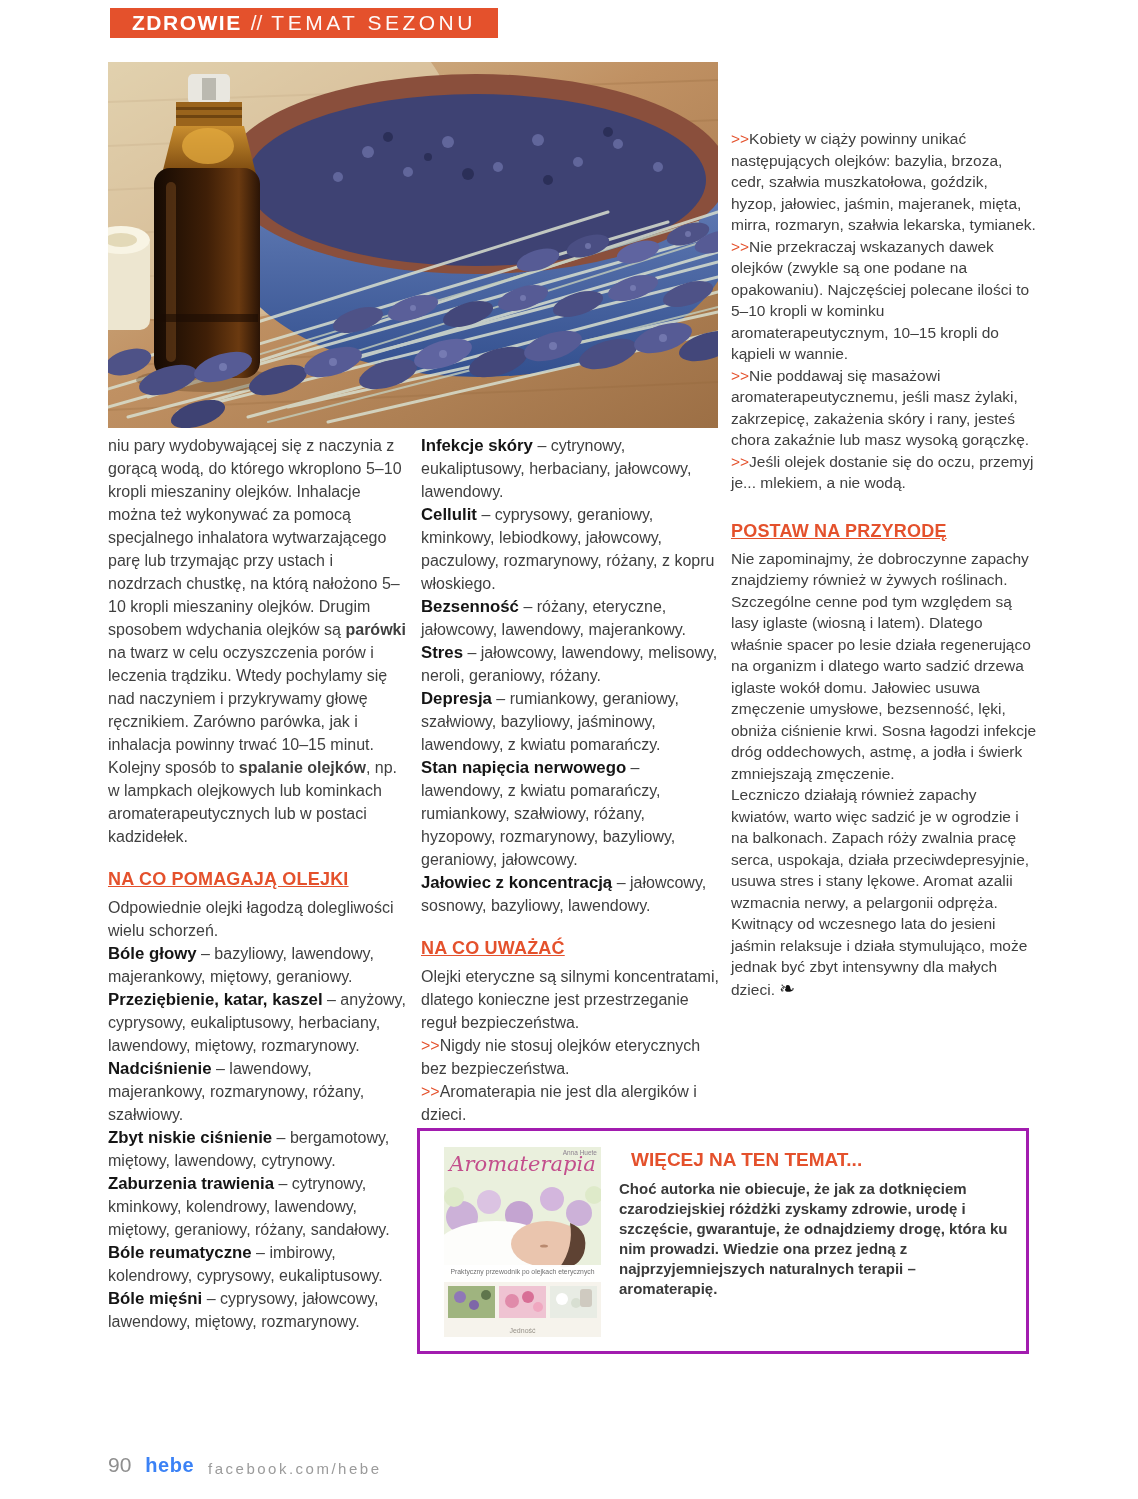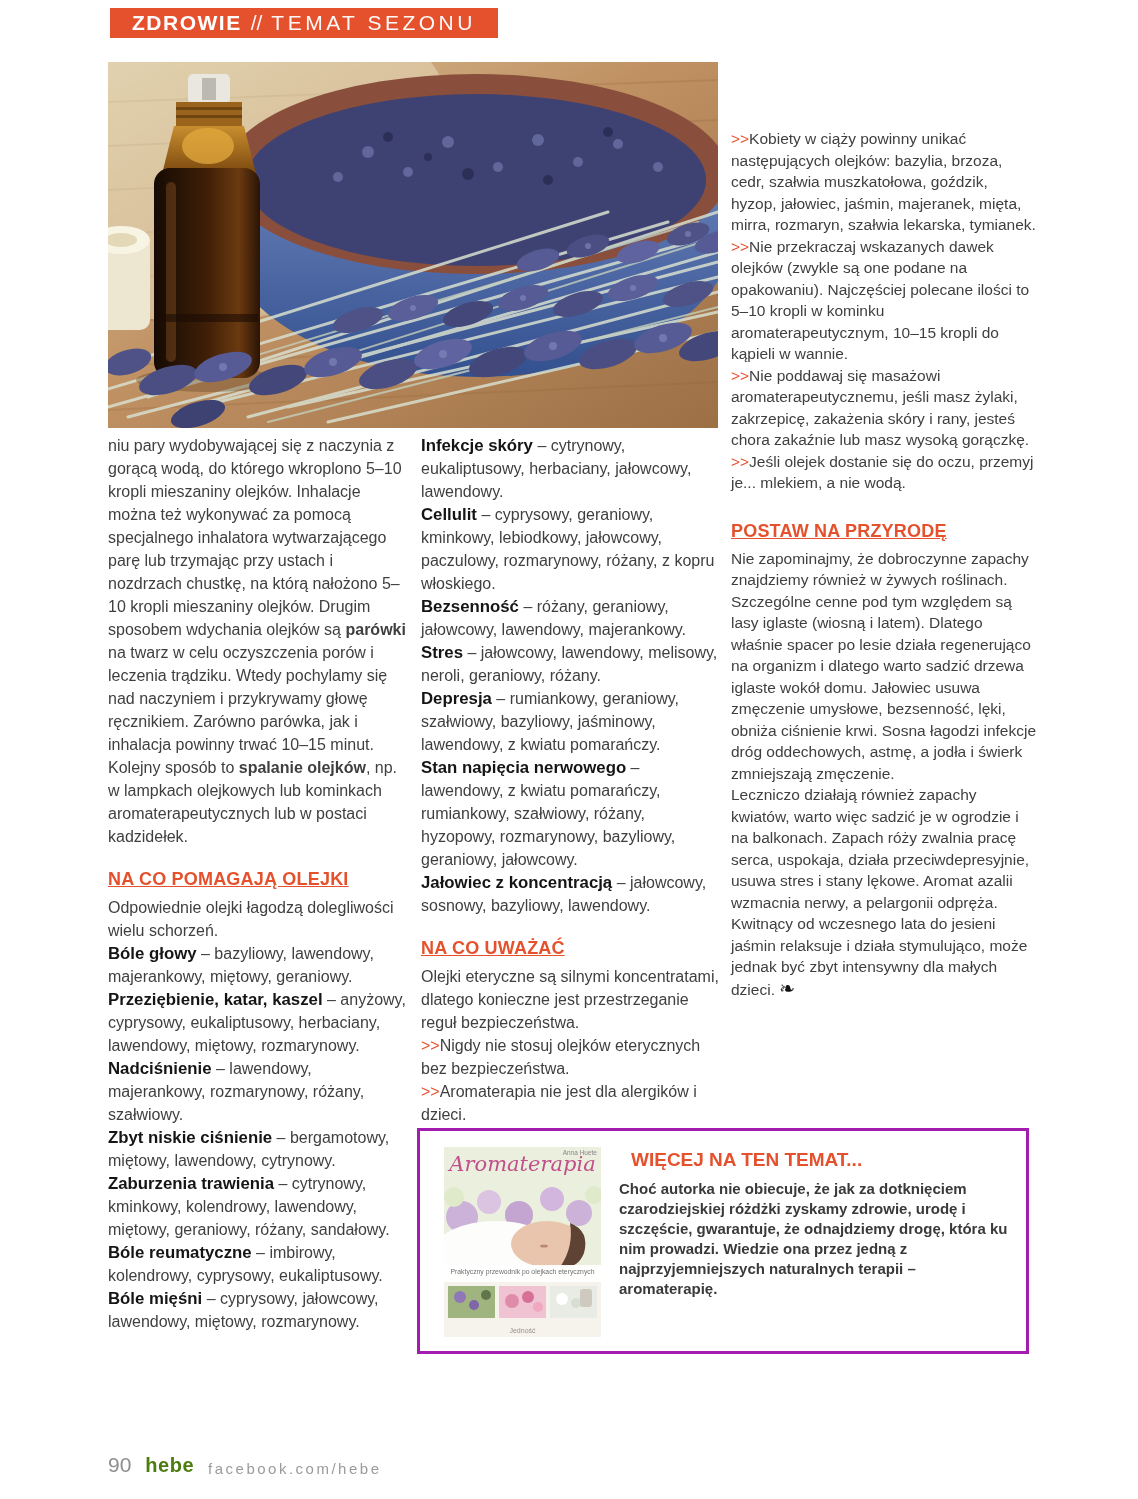--- a/index.html
+++ b/index.html
@@ -41,21 +41,21 @@
   .cov-sub{top:121px;left:0;width:100%;text-align:center;font-size:6.8px;color:#6f6f6f;}
   .cov-pub{bottom:3px;left:0;width:100%;text-align:center;font-size:7px;color:#979289;}
   #boxtext{position:absolute;left:199px;top:18px;width:392px;}
   #boxtext h4{color:#E4512C;font-size:19px;line-height:22px;margin:0 0 8px 12px;}
   #boxtext .bb{font-weight:bold;font-size:15px;line-height:20px;color:#3a3a3a;margin:0;}
   #boxtext .ref{color:#E4512C;font-weight:bold;font-size:15.5px;line-height:20px;margin:7px 0 0 0;}
 
   
   #footer{left:108px;top:1453px;display:flex;align-items:flex-end;gap:14px;}
   .pageno{color:#8f8f8f;font-size:21px;}
-  .hebelogo{color:#4d7c0f;font-weight:bold;font-size:20px;letter-spacing:.5px;}
+  .hebelogo{color:#3b82f6;font-weight:bold;font-size:20px;letter-spacing:.5px;}
   .fburl{color:#9b9b9b;font-size:15px;letter-spacing:2.5px;}
 </style>
 </head>
 <body>
 
 <div id="headerbar" class="abs">
   <span class="sec">ZDROWIE</span>
   <span class="sep">//</span>
   <span class="topic">TEMAT SEZONU</span>
 </div>
@@ -211,21 +211,21 @@
   <p><b class="term">Nadciśnienie</b><span> – lawendowy, majerankowy, rozmarynowy, różany, szałwiowy.</span></p>
   <p><b class="term">Zbyt niskie ciśnienie</b><span> – bergamotowy, miętowy, lawendowy, cytrynowy.</span></p>
   <p><b class="term">Zaburzenia trawienia</b><span> – cytrynowy, kminkowy, kolendrowy, lawendowy, miętowy, geraniowy, różany, sandałowy.</span></p>
   <p><b class="term">Bóle reumatyczne</b><span> – imbirowy, kolendrowy, cyprysowy, eukaliptusowy.</span></p>
   <p><b class="term">Bóle mięśni</b><span> – cyprysowy, jałowcowy, lawendowy, miętowy, rozmarynowy.</span></p>
 </div>
 
 <div id="col2" class="col">
   <p><b class="term">Infekcje skóry</b><span> – cytrynowy, eukaliptusowy, herbaciany, jałowcowy, lawendowy.</span></p>
   <p><b class="term">Cellulit</b><span> – cyprysowy, geraniowy, kminkowy, lebiodkowy, jałowcowy, paczulowy, rozmarynowy, różany, z kopru włoskiego.</span></p>
-  <p><b class="term">Bezsenność</b><span> – różany, geraniowy, jałowcowy, lawendowy, majerankowy.</span></p>
+  <p><b class="term">Bezsenność</b><span> – różany, eteryczne, jałowcowy, lawendowy, majerankowy.</span></p>
   <p><b class="term">Stres</b><span> – jałowcowy, lawendowy, melisowy, neroli, geraniowy, różany.</span></p>
   <p><b class="term">Depresja</b><span> – rumiankowy, geraniowy, szałwiowy, bazyliowy, jaśminowy, lawendowy, z kwiatu pomarańczy.</span></p>
   <p><b class="term">Stan napięcia nerwowego</b><span> – lawendowy, z kwiatu pomarańczy, rumiankowy, szałwiowy, różany, hyzopowy, rozmarynowy, bazyliowy, geraniowy, jałowcowy.</span></p>
   <p><b class="term">Jałowiec z koncentracją</b><span> – jałowcowy, sosnowy, bazyliowy, lawendowy.</span></p>
   <div class="sect">NA CO UWAŻAĆ</div>
   <p>Olejki eteryczne są silnymi koncentratami, dlatego konieczne jest przestrzeganie reguł bezpieczeństwa.</p>
   <p><span class="mark">&gt;&gt;</span><span>Nigdy nie stosuj olejków eterycznych bez bezpieczeństwa.</span></p>
   <p><span class="mark">&gt;&gt;</span><span>Aromaterapia nie jest dla alergików i dzieci.</span></p>
 </div>
 

